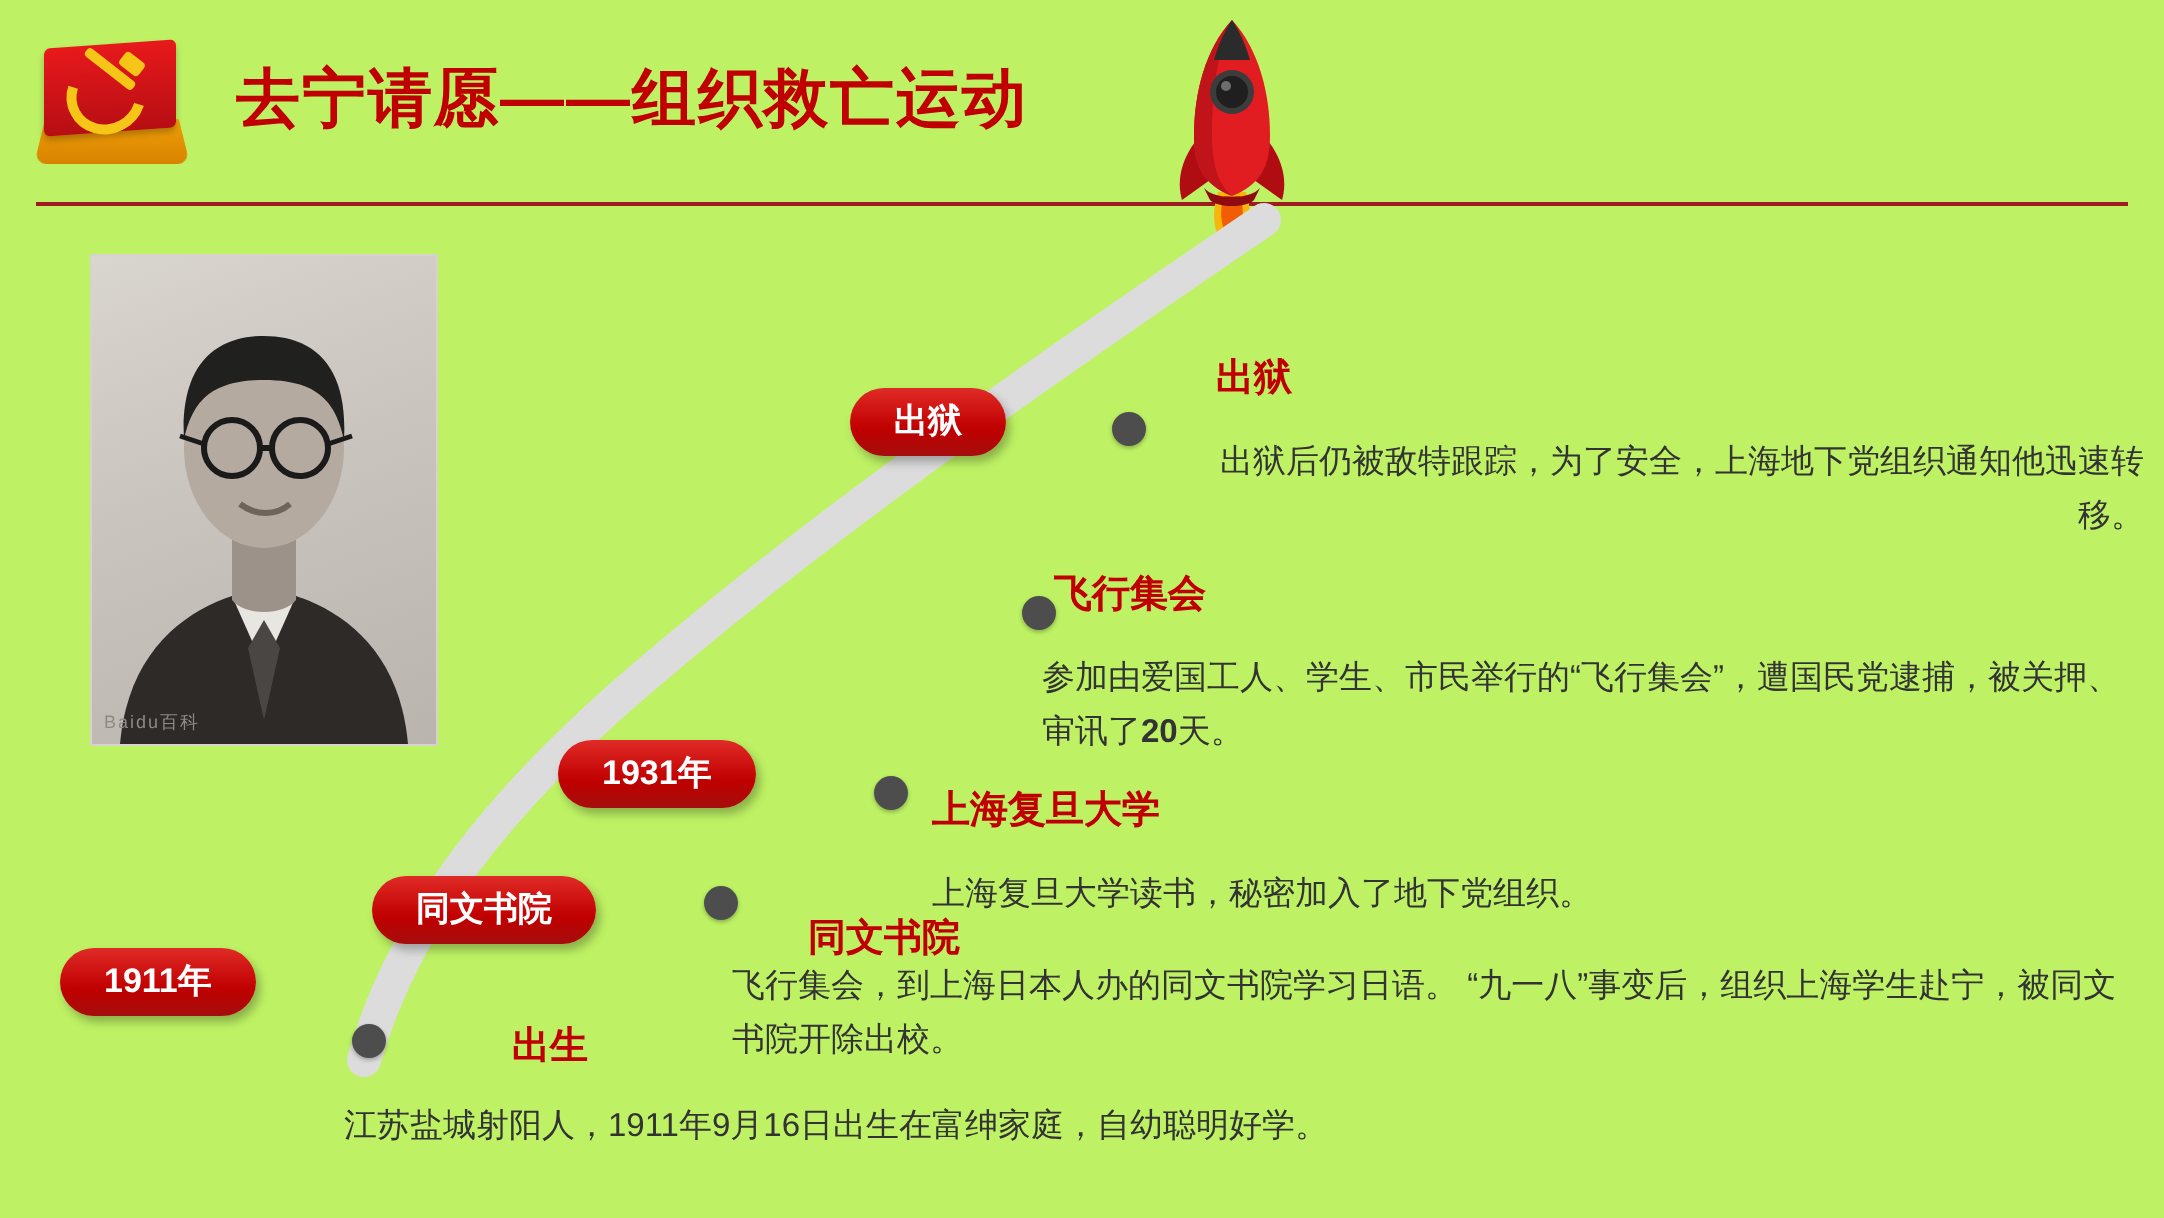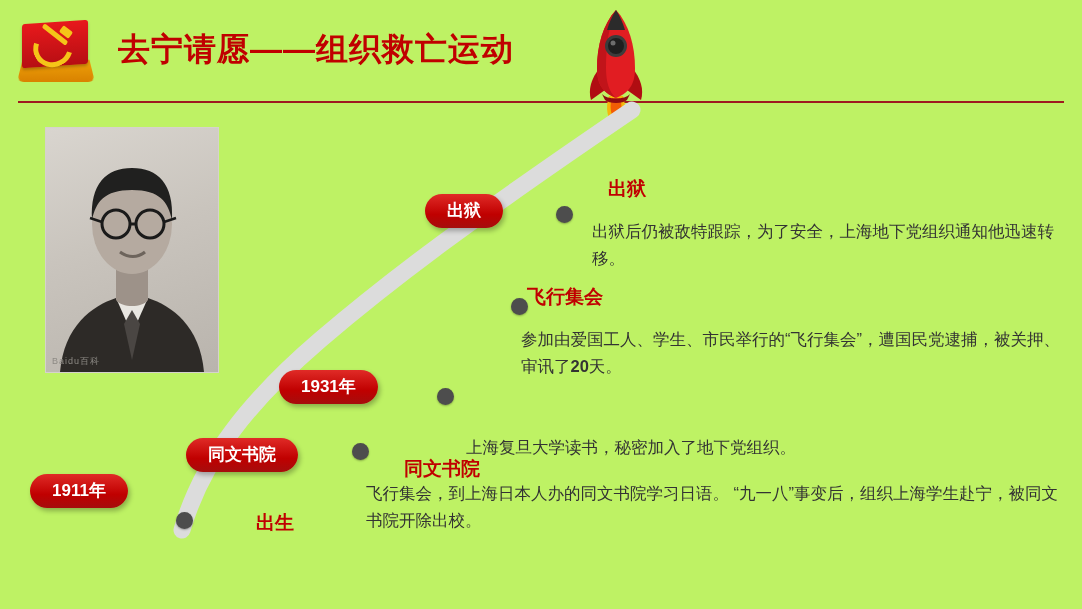--- a/index.html
+++ b/index.html
@@ -262,28 +262,30 @@
   </div>
 
   <div class="node" style="left:176px; top:512px;"></div>
   <div class="node" style="left:352px; top:443px;"></div>
   <div class="node" style="left:437px; top:388px;"></div>
   <div class="node" style="left:511px; top:298px;"></div>
   <div class="node" style="left:556px; top:206px;"></div>
 
   <div class="pill" style="left:425px; top:194px;">出狱</div>
   <div class="entry-title" style="left:608px; top:176px;">出狱</div>
-  <div class="entry-body" style="left:592px; top:218px; width:480px;">出狱后仍被敌特跟踪，为了安全，上海地下党组织通知他迅速转移。</div>
+  <div class="entry-body" style="left:592px; top:218px; width:480px;text-align:right;">出狱后仍被敌特跟踪，为了安全，上海地下党组织通知他迅速转移。</div>
 
   <div class="entry-title" style="left:527px; top:284px;">飞行集会</div>
   <div class="entry-body" style="left:521px; top:326px; width:548px;"><span>参加由爱国工人、学生、市民举行的“飞行集会”，遭国民党逮捕，被关押、审讯了</span><b>20</b><span>天。</span></div>
 
   <div class="pill" style="left:279px; top:370px;">1931年</div>
+  <div class="entry-title" style="left:466px; top:392px;">上海复旦大学</div>
   <div class="entry-body" style="left:466px; top:434px; width:560px;">上海复旦大学读书，秘密加入了地下党组织。</div>
 
   <div class="pill" style="left:186px; top:438px;">同文书院</div>
   <div class="entry-title" style="left:404px; top:456px;">同文书院</div>
   <div class="entry-body" style="left:366px; top:480px; width:702px;">飞行集会，到上海日本人办的同文书院学习日语。 “九一八”事变后，组织上海学生赴宁，被同文书院开除出校。</div>
 
   <div class="pill" style="left:30px; top:474px;">1911年</div>
   <div class="entry-title" style="left:256px; top:510px;">出生</div>
+  <div class="entry-body" style="left:172px; top:550px; width:880px;">江苏盐城射阳人，1911年9月16日出生在富绅家庭，自幼聪明好学。</div>
 
 </div>
 
 </body></html>

